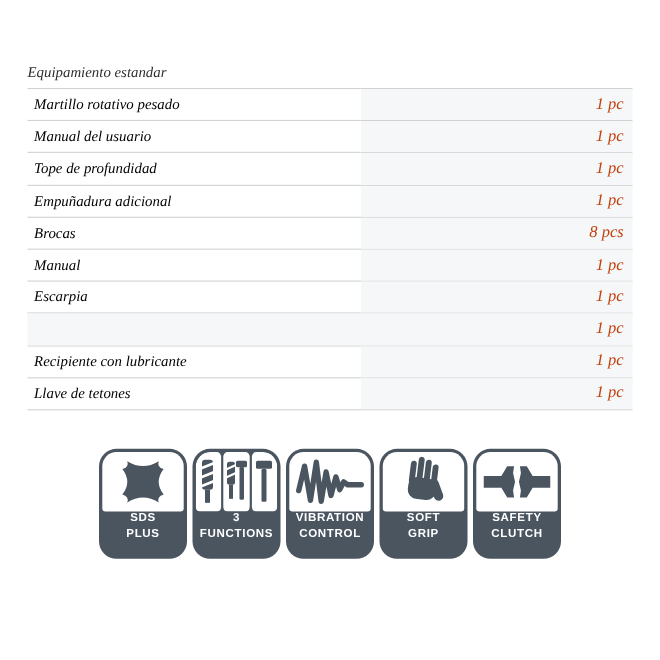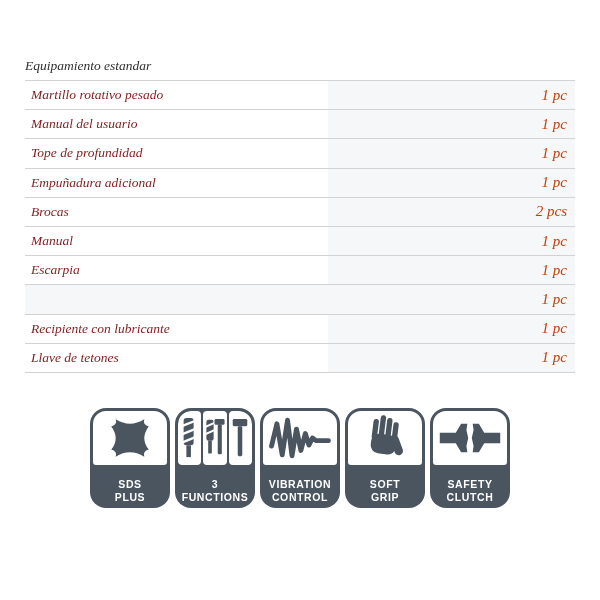--- a/index.html
+++ b/index.html
@@ -5,37 +5,37 @@
   html,body{margin:0;padding:0;background:#fff;}
   .page{position:relative;width:600px;height:600px;background:#ffffff;overflow:hidden;
         font-family:"Liberation Serif", serif;}
 
   
   .equip-table{position:absolute;left:25px;top:55px;width:550px;font-style:italic;}
   .table-header{height:25px;line-height:22px;font-size:13.5px;color:#2e2e2e;
                 border-bottom:1px solid #d2d2d2;}
   .row{display:flex;height:29.2px;border-bottom:1px solid #d2d2d2;box-sizing:border-box;}
   .row .label{width:303px;display:flex;align-items:center;padding-left:6px;
-              box-sizing:border-box;font-size:13.5px;color:#7f1d1d;}
+              box-sizing:border-box;font-size:13.5px;color:#000000;}
   .row .value{flex:1;background:#f6f7f8;display:flex;align-items:center;
               justify-content:flex-end;padding-right:8px;font-size:15px;color:#c2410c;}
 
   
   .badges{position:absolute;left:90px;top:408px;display:flex;gap:5px;}
   .badge{width:80px;height:100px;box-sizing:border-box;background:#4a5560;
          border-radius:16px;padding:3px;display:flex;flex-direction:column;}
   .badge-icon{height:54px;background:#fff;border-radius:13px 13px 3px 3px;
               display:flex;align-items:center;justify-content:center;overflow:hidden;}
   .badge-icon.cells{background:transparent;gap:2px;}
   .badge-icon .cell{flex:1;height:100%;background:#fff;border-radius:4px;
                     display:flex;align-items:center;justify-content:center;}
   .badge-icon .cell.first{border-top-left-radius:13px;}
   .badge-icon .cell.last{border-top-right-radius:13px;}
   .badge-label{flex:1;display:flex;flex-direction:column;align-items:center;
-               justify-content:flex-end;color:#fff;
+               justify-content:flex-start;color:#fff;
                font-family:"Liberation Sans", sans-serif;font-weight:bold;
                font-size:10.5px;letter-spacing:.6px;line-height:1.3;text-align:center;}
   svg{display:block;}
 </style>
 </head>
 <body>
 
 <div class="page">
 
   <section class="equip-table">
@@ -52,21 +52,21 @@
     <div class="row">
       <div class="label">Tope de profundidad</div>
       <div class="value">1 pc</div>
     </div>
     <div class="row">
       <div class="label">Empuñadura adicional</div>
       <div class="value">1 pc</div>
     </div>
     <div class="row">
       <div class="label">Brocas</div>
-      <div class="value">2 pcs</div>
+      <div class="value">8 pcs</div>
     </div>
     <div class="row">
       <div class="label">Manual</div>
       <div class="value">1 pc</div>
     </div>
     <div class="row">
       <div class="label">Escarpia</div>
       <div class="value">1 pc</div>
     </div>
     <div class="row">

